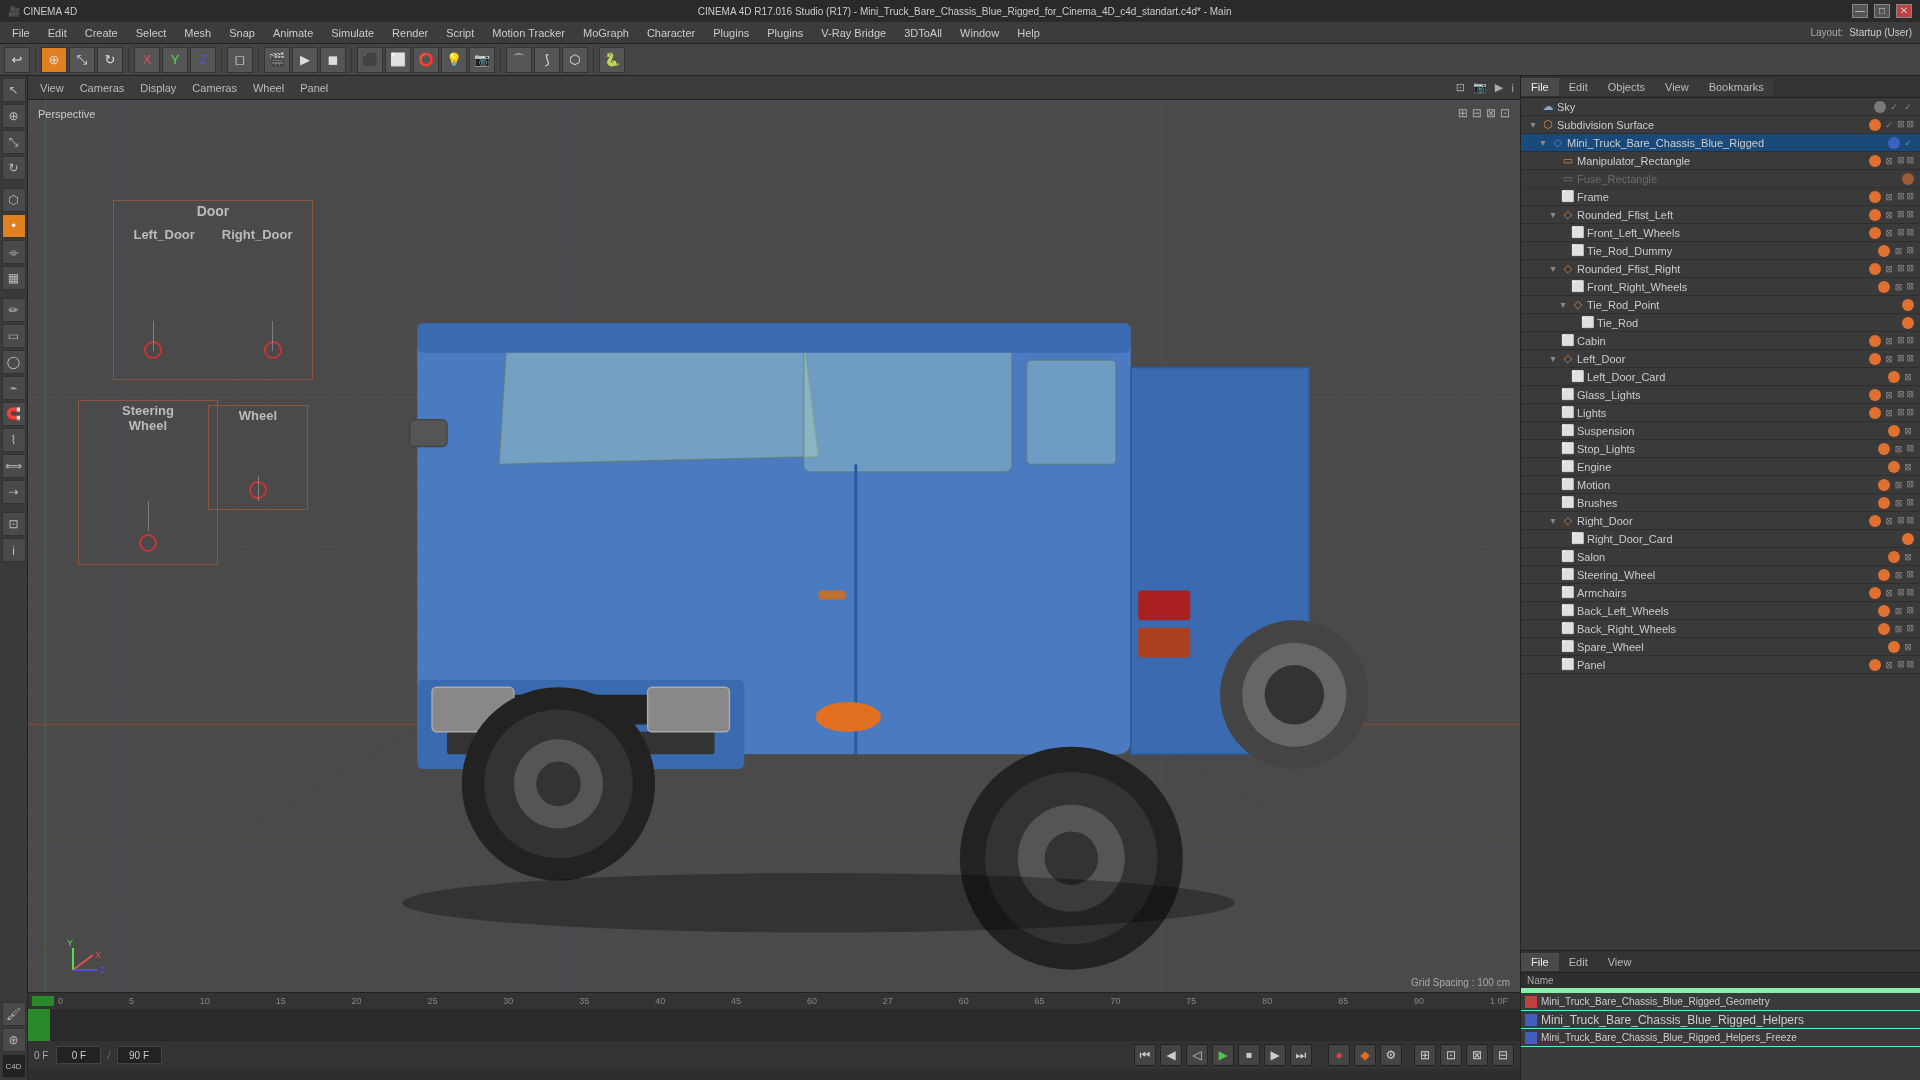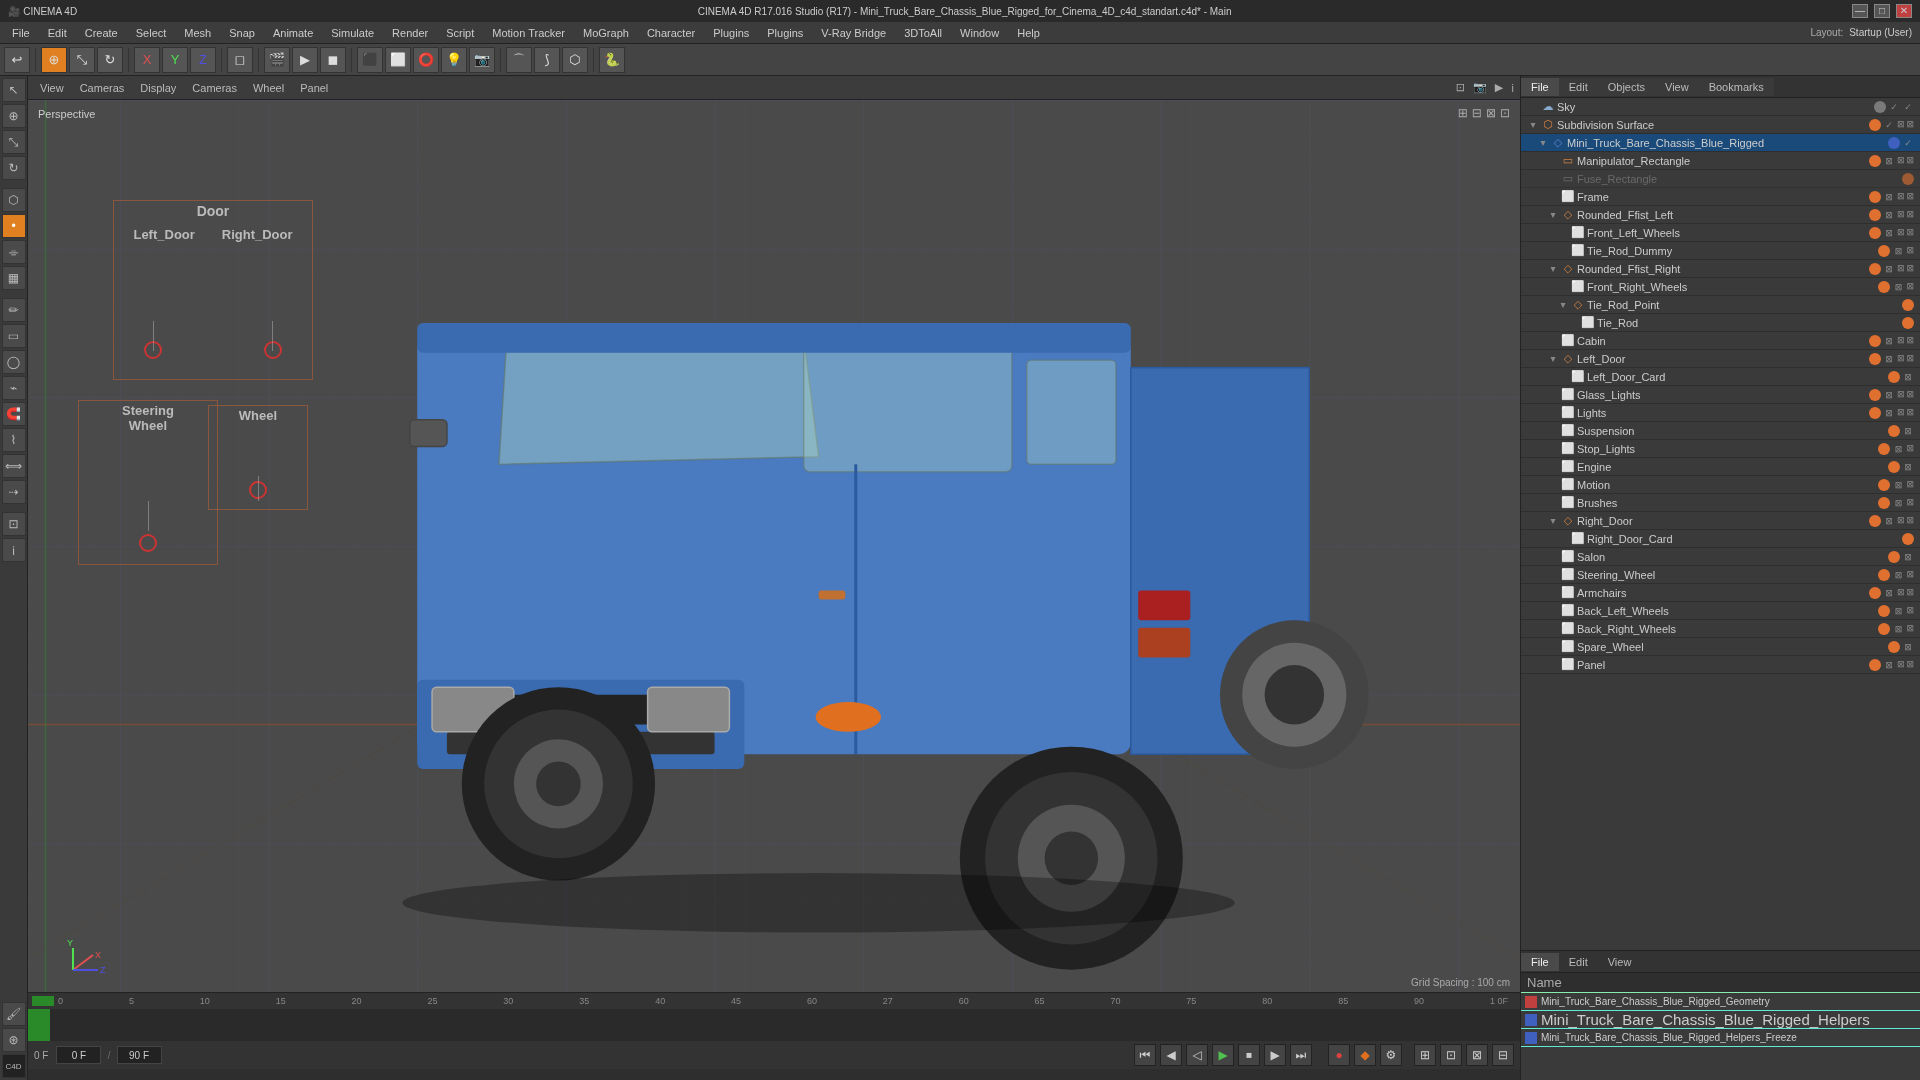--- a/index.html
+++ b/index.html
@@ -158,21 +158,21 @@
     .om-section-lower { height: 130px; border-top: 1px solid #222; overflow-y: auto; }
 
     #lower-tabs {
       height: 22px; background: #333; display: flex; align-items: center; border-bottom: 1px solid #222;
     }
     .lower-tab { padding: 3px 10px; cursor: pointer; color: #bbb; font-size: 11px; }
     .lower-tab.active { background: #4a4a4a; color: #eee; }
 
     #lower-name-header {
       height: 20px; background: #2e2e2e; display: flex; align-items: center; padding: 0 6px;
-      border-bottom: 1px solid #86efac; color: #aaa; font-size: 13px;
+      border-bottom: 5px solid #86efac; color: #aaa; font-size: 10px;
     }
 
     .lower-obj-row {
       height: 18px; display: flex; align-items: center; padding: 0 4px; cursor: pointer;
       border-bottom: 1px solid #5eead4;
     }
     .lower-col-sq { width: 12px; height: 12px; margin-right: 4px; }
   </style>
 </head>
 <body>
@@ -880,21 +880,21 @@
       </div>
       <div id="lower-name-header">
         <span>Name</span>
       </div>
       <div class="lower-obj-row">
         <span class="lower-col-sq" style="background:#c04040;width:12px;height:12px;margin-right:4px;"></span>
         <span style="font-size:10px;color:#ccc;">Mini_Truck_Bare_Chassis_Blue_Rigged_Geometry</span>
       </div>
       <div class="lower-obj-row">
         <span class="lower-col-sq" style="background:#4060c0;width:12px;height:12px;margin-right:4px;"></span>
-        <span style="font-size:15px;color:#ccc;">Mini_Truck_Bare_Chassis_Blue_Rigged_Helpers</span>
+        <span style="font-size:12px;color:#ccc;">Mini_Truck_Bare_Chassis_Blue_Rigged_Helpers</span>
       </div>
       <div class="lower-obj-row">
         <span class="lower-col-sq" style="background:#4060c0;width:12px;height:12px;margin-right:4px;"></span>
         <span style="font-size:10px;color:#ccc;">Mini_Truck_Bare_Chassis_Blue_Rigged_Helpers_Freeze</span>
       </div>
     </div>
   </div>
 
 </div>
 

